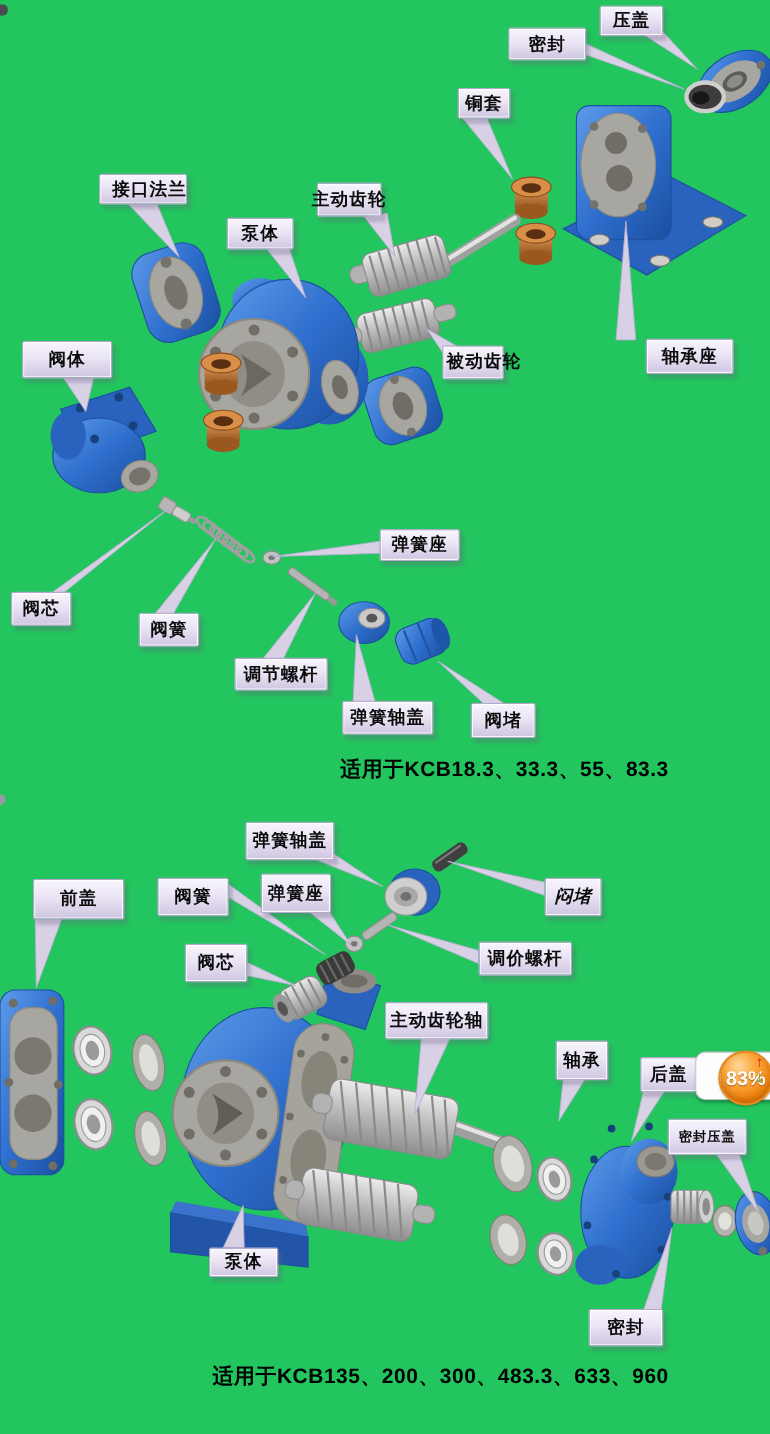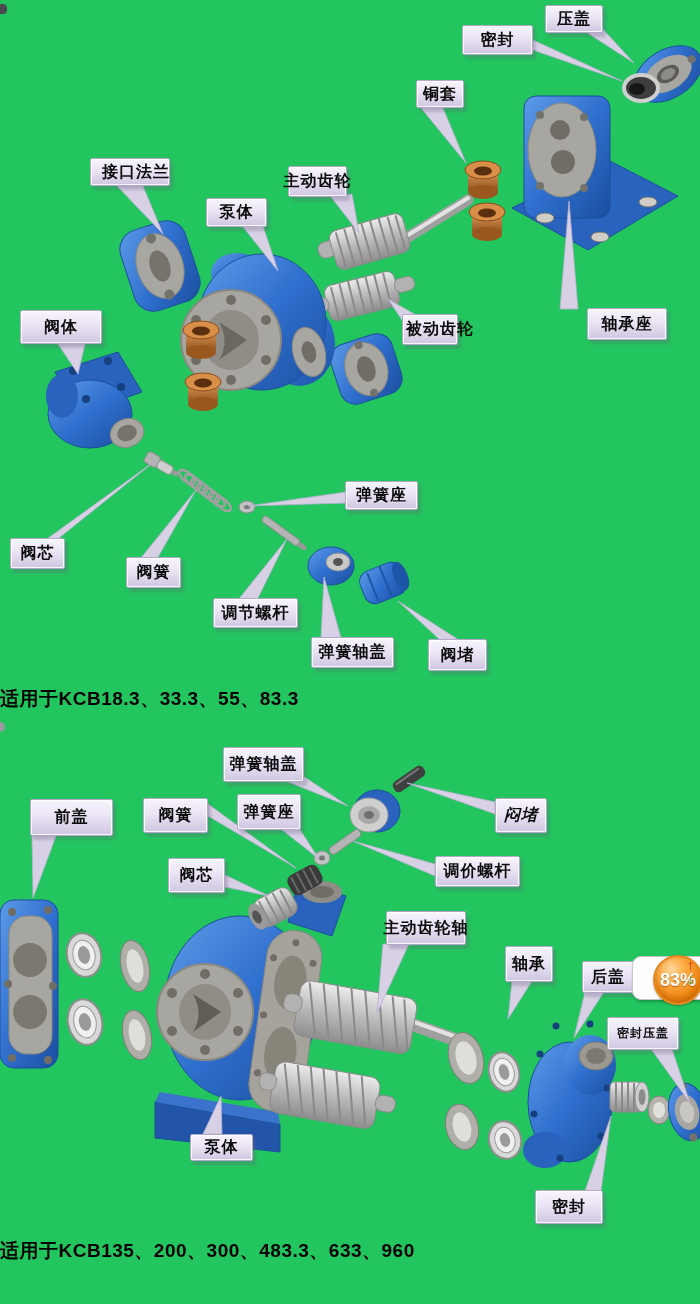--- a/index.html
+++ b/index.html
@@ -7,21 +7,21 @@
           font-family:"Liberation Sans","DejaVu Sans",sans-serif;}
   .diagram{position:absolute;left:0;width:700px;}
   .diagram-top{top:0;height:720px;}
   .diagram-bottom{top:720px;height:584px;}
   .scene{position:absolute;left:0;top:0;}
   .callout{position:absolute;box-sizing:border-box;display:flex;align-items:center;justify-content:center;
     background:linear-gradient(180deg,#f8f5fc 0%,#eae4f4 45%,#cfc6e1 100%);
     border:1px solid #b3a8cc;border-radius:2px;
     box-shadow:3px 4px 3px rgba(105,97,125,.30), inset 0 0 0 1px rgba(255,255,255,.85);
     font-weight:bold;font-size:16px;letter-spacing:1px;color:#0c0c0c;white-space:nowrap;z-index:5;}
-  .caption{position:absolute;left:0;width:608px;text-align:left;
+  .caption{position:absolute;left:0;width:608px;text-align:right;
     font-weight:bold;font-size:19px;color:#000;letter-spacing:.5px;z-index:4;}
   .caption-top{top:686px;}
   .caption-bottom{top:518px;}
   .speck{position:absolute;z-index:9;}
   .speck-1{left:0;top:4px;width:7px;height:10px;background:#4a4a50;border-radius:0 4px 4px 0;}
   .speck-2{left:0;top:722px;width:5px;height:10px;background:#9a9aa2;border-radius:0 5px 5px 0;}
   .zoom-badge{position:absolute;left:632px;top:236px;width:76px;height:42px;background:#fdfdfd;
     border:1px solid #c6c6c6;border-radius:9px 0 0 9px;box-shadow:1px 2px 3px rgba(0,0,0,.25);z-index:10;
     display:flex;align-items:center;}
   .zoom-circle{position:absolute;left:1px;top:-2px;width:46px;height:46px;border-radius:50%;
@@ -442,21 +442,21 @@
       </g>
     </svg>
 
     <div class="callout" style="left:30px;top:79px;width:83px;height:37px;">前盖</div>
     <div class="callout" style="left:223px;top:27px;width:81px;height:35px;">弹簧轴盖</div>
     <div class="callout" style="left:143px;top:78px;width:65px;height:35px;">阀簧</div>
     <div class="callout" style="left:237px;top:74px;width:64px;height:36px;">弹簧座</div>
     <div class="callout" style="left:495px;top:78px;width:52px;height:35px;font-style:italic;">闷堵</div>
     <div class="callout" style="left:168px;top:138px;width:57px;height:35px;">阀芯</div>
     <div class="callout" style="left:435px;top:136px;width:85px;height:31px;">调价螺杆</div>
-    <div class="callout" style="left:386px;top:191px;width:80px;height:34px;">主动齿轮轴</div>
+    <div class="callout" style="left:350px;top:191px;width:94px;height:34px;">主动齿轮轴</div>
     <div class="callout" style="left:505px;top:226px;width:48px;height:36px;">轴承</div>
     <div class="callout" style="left:582px;top:241px;width:52px;height:32px;">后盖</div>
     <div class="callout" style="left:607px;top:297px;width:72px;height:33px;font-size:12px;">密封压盖</div>
     <div class="callout" style="left:190px;top:414px;width:63px;height:27px;">泵体</div>
     <div class="callout" style="left:535px;top:470px;width:68px;height:34px;">密封</div>
 
     <div class="caption caption-bottom">适用于KCB135、200、300、483.3、633、960</div>
 
     <div class="zoom-badge">
       <span class="zoom-circle">83%</span>

